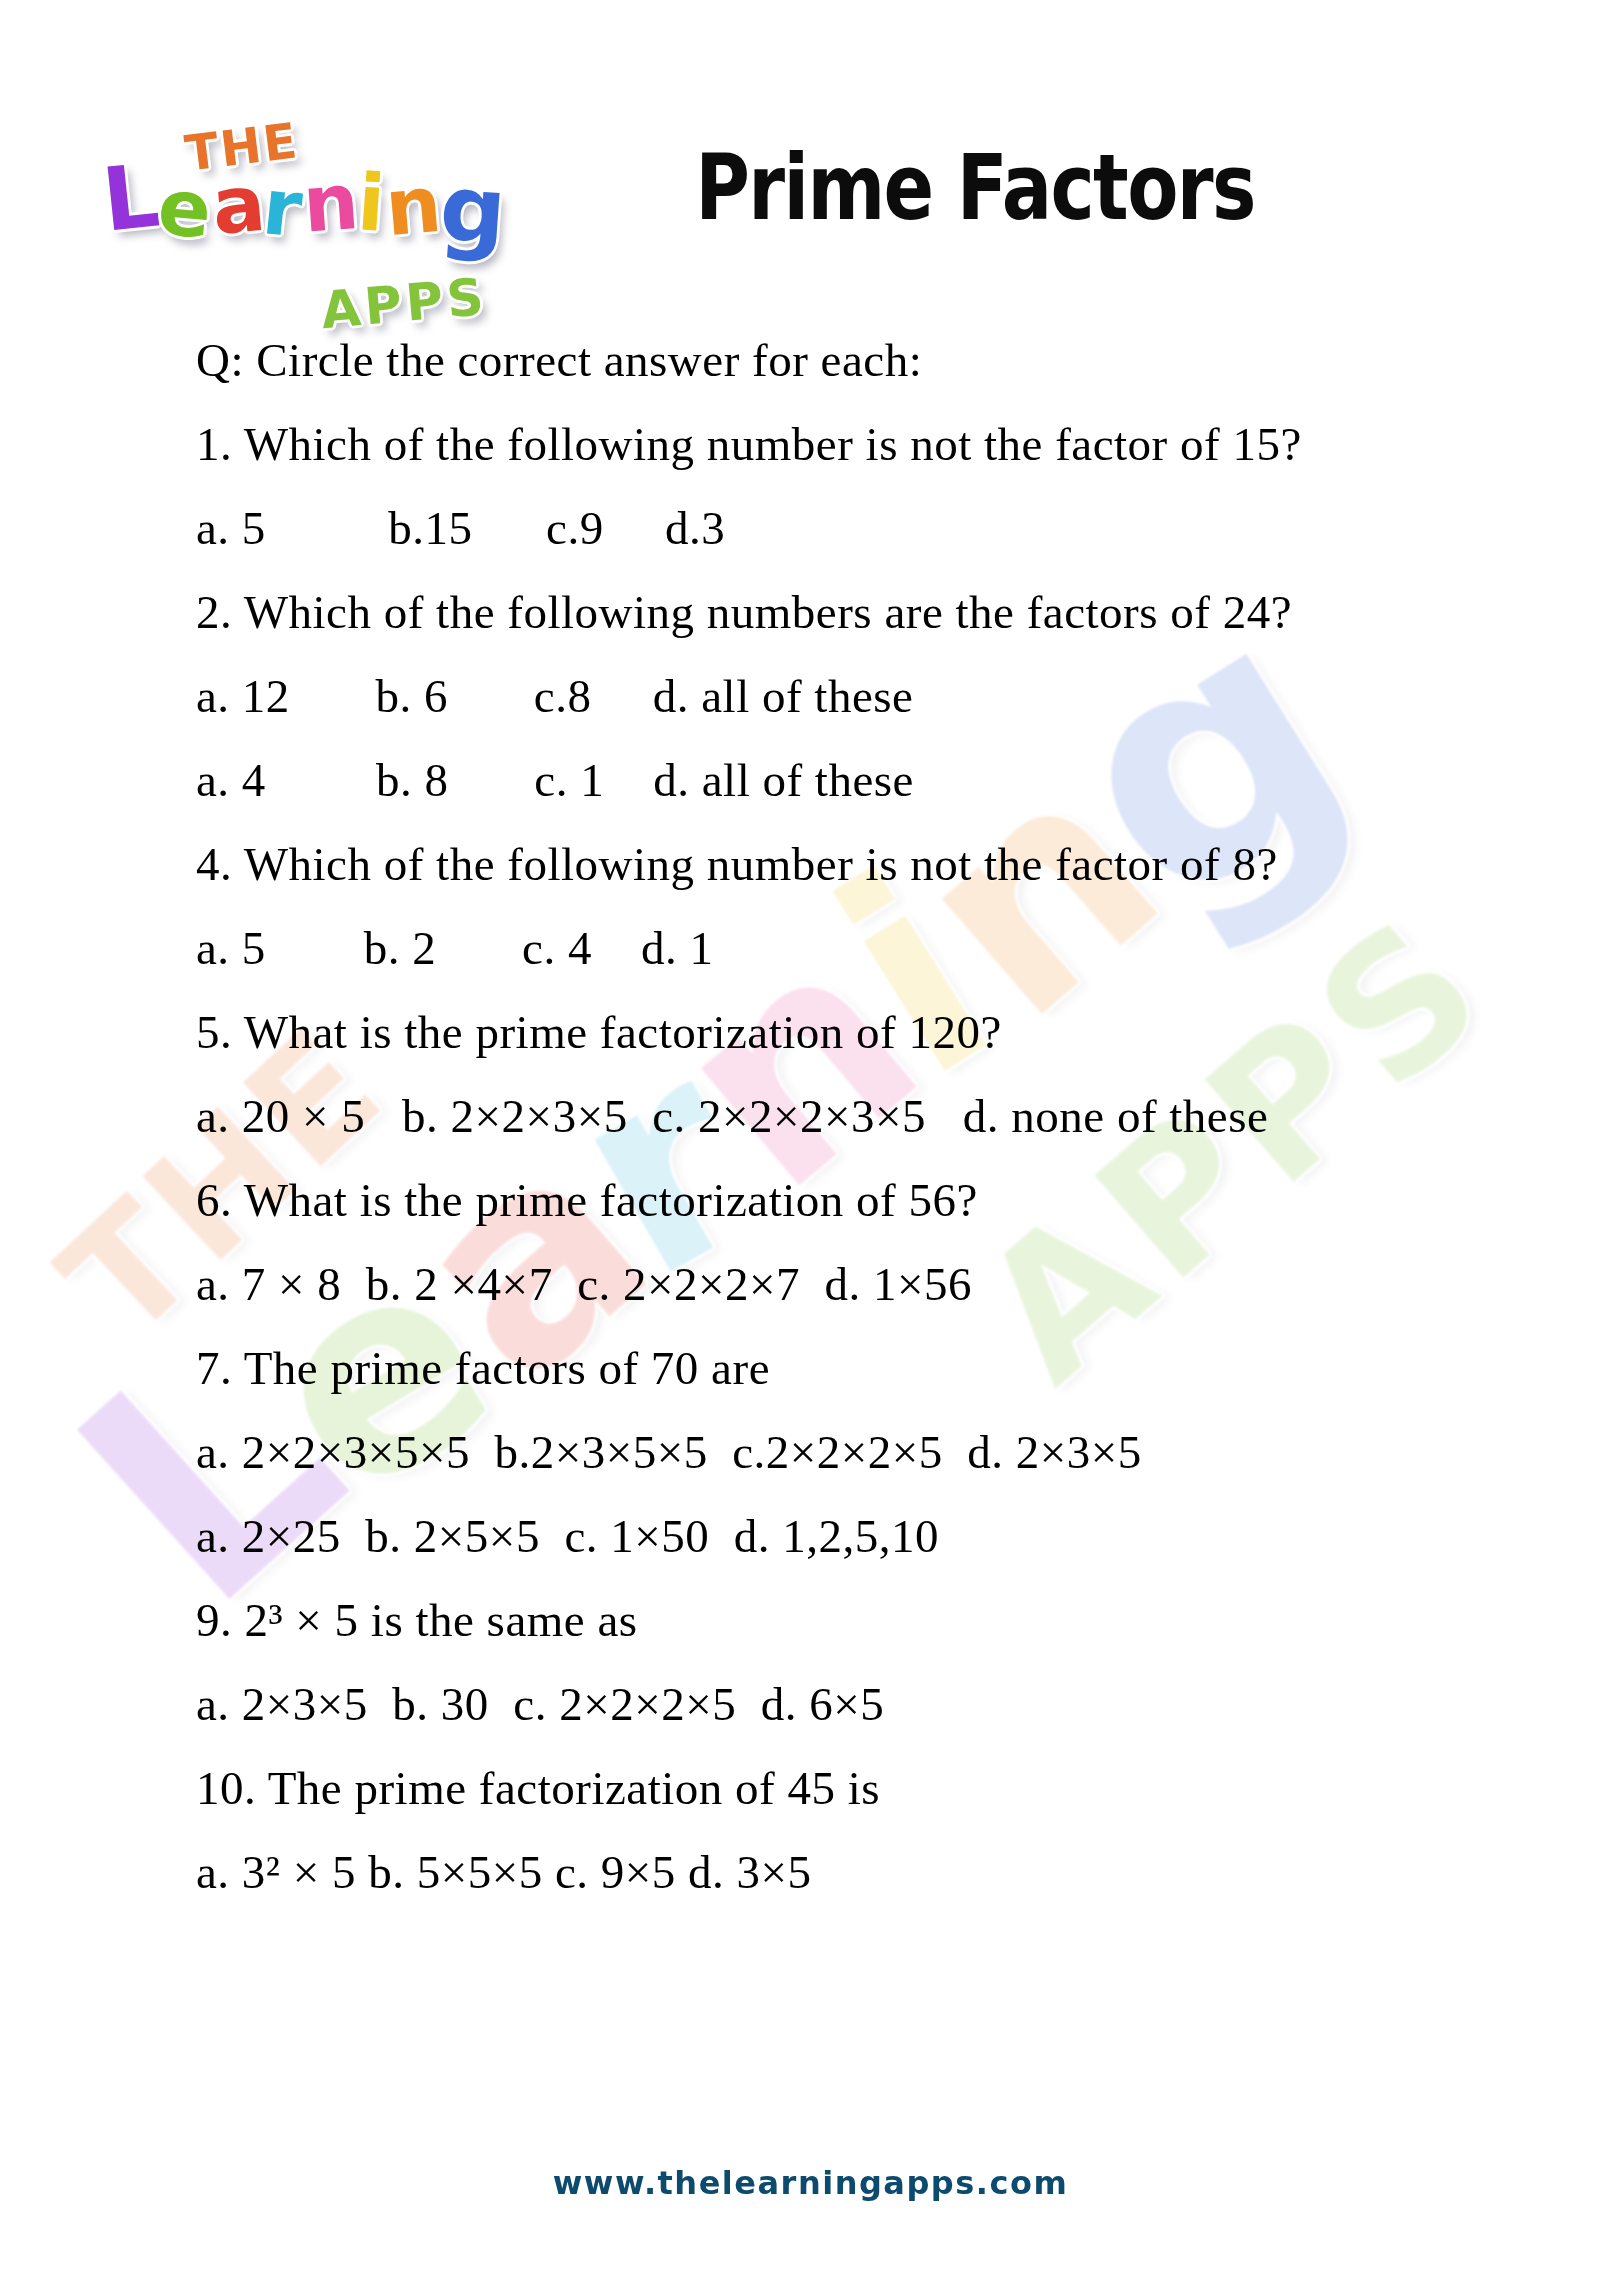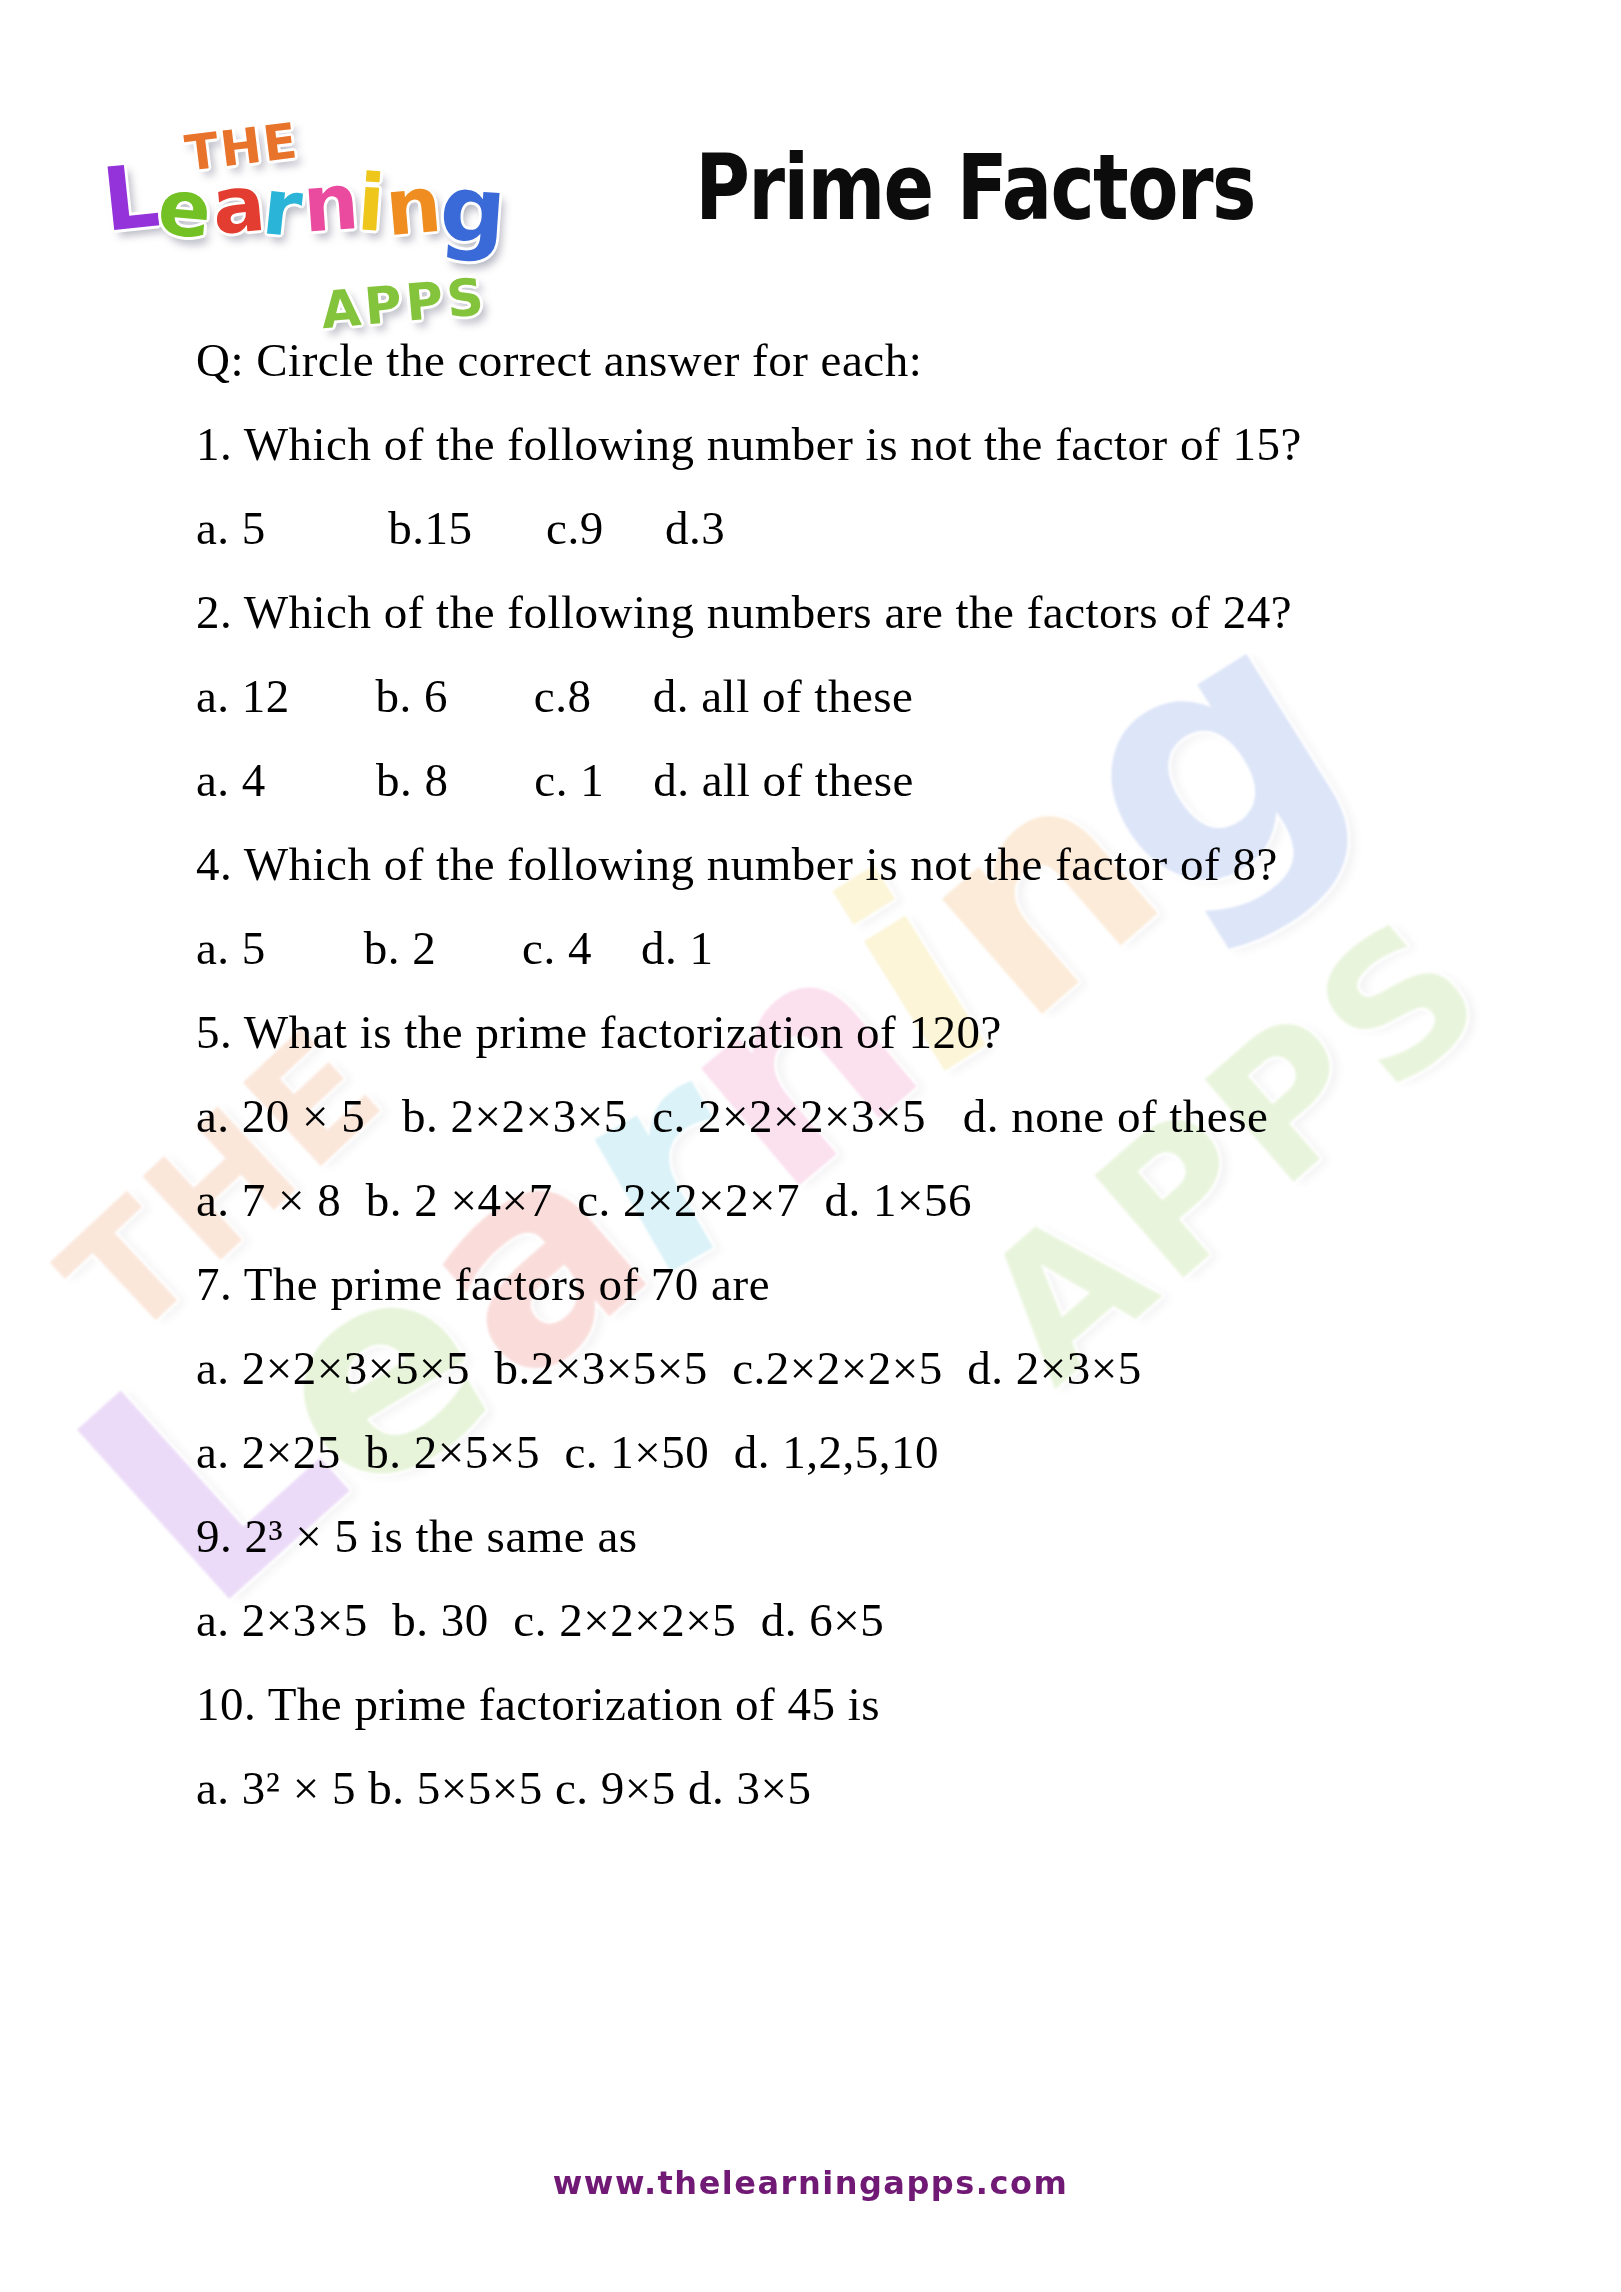--- a/index.html
+++ b/index.html
@@ -74,21 +74,21 @@
   }
 
   
   .footer{
     position:absolute;left:0;right:0;top:2164px;z-index:2;
     text-align:center;
     font-family:"DejaVu Sans", sans-serif;
     font-weight:bold;
     font-size:32px;
     letter-spacing:1.5px;
-    color:#701a75;
+    color:#0c4a6e;
   }
 </style>
 </head>
 <body>
 
 <div class="page">
 
   <div class="watermark">
     <span class="wm-the bubble" style="color: rgb(232, 116, 44);">THE</span>
     <div class="wm-word">
@@ -117,20 +117,21 @@
     <div class="line">a. 12       b. 6       c.8     d. all of these</div>
 
     <div class="line">a. 4         b. 8       c. 1    d. all of these</div>
 
     <div class="line">4. Which of the following number is not the factor of 8?</div>
     <div class="line">a. 5        b. 2       c. 4    d. 1</div>
 
     <div class="line">5. What is the prime factorization of 120?</div>
     <div class="line">a. 20 × 5   b. 2×2×3×5  c. 2×2×2×3×5   d. none of these</div>
 
+    <div class="line">6. What is the prime factorization of 56?</div>
     <div class="line">a. 7 × 8  b. 2 ×4×7  c. 2×2×2×7  d. 1×56</div>
 
     <div class="line">7. The prime factors of 70 are</div>
     <div class="line">a. 2×2×3×5×5  b.2×3×5×5  c.2×2×2×5  d. 2×3×5</div>
 
     <div class="line">a. 2×25  b. 2×5×5  c. 1×50  d. 1,2,5,10</div>
 
     <div class="line">9. 2³ × 5 is the same as</div>
     <div class="line">a. 2×3×5  b. 30  c. 2×2×2×5  d. 6×5</div>
 

